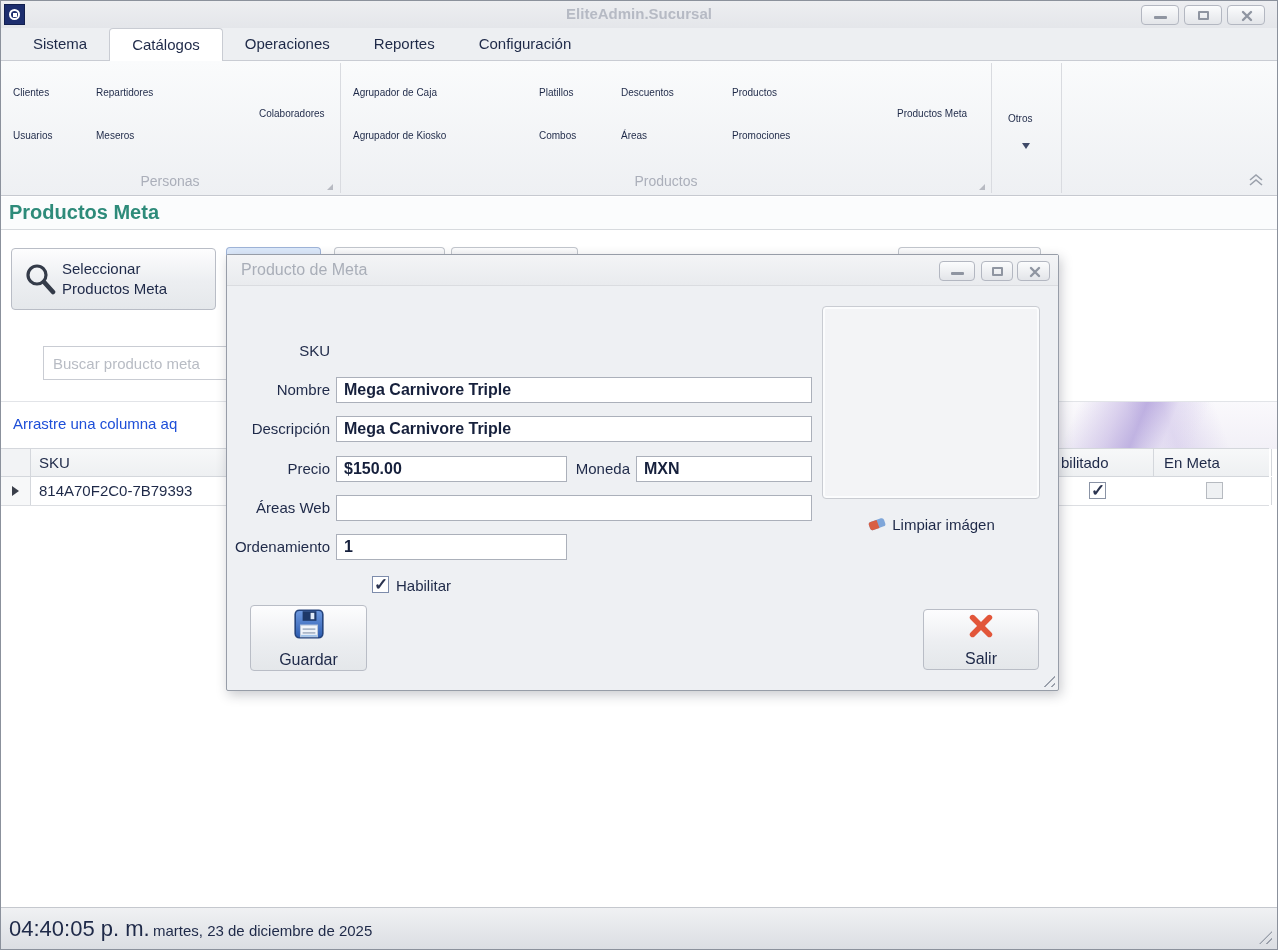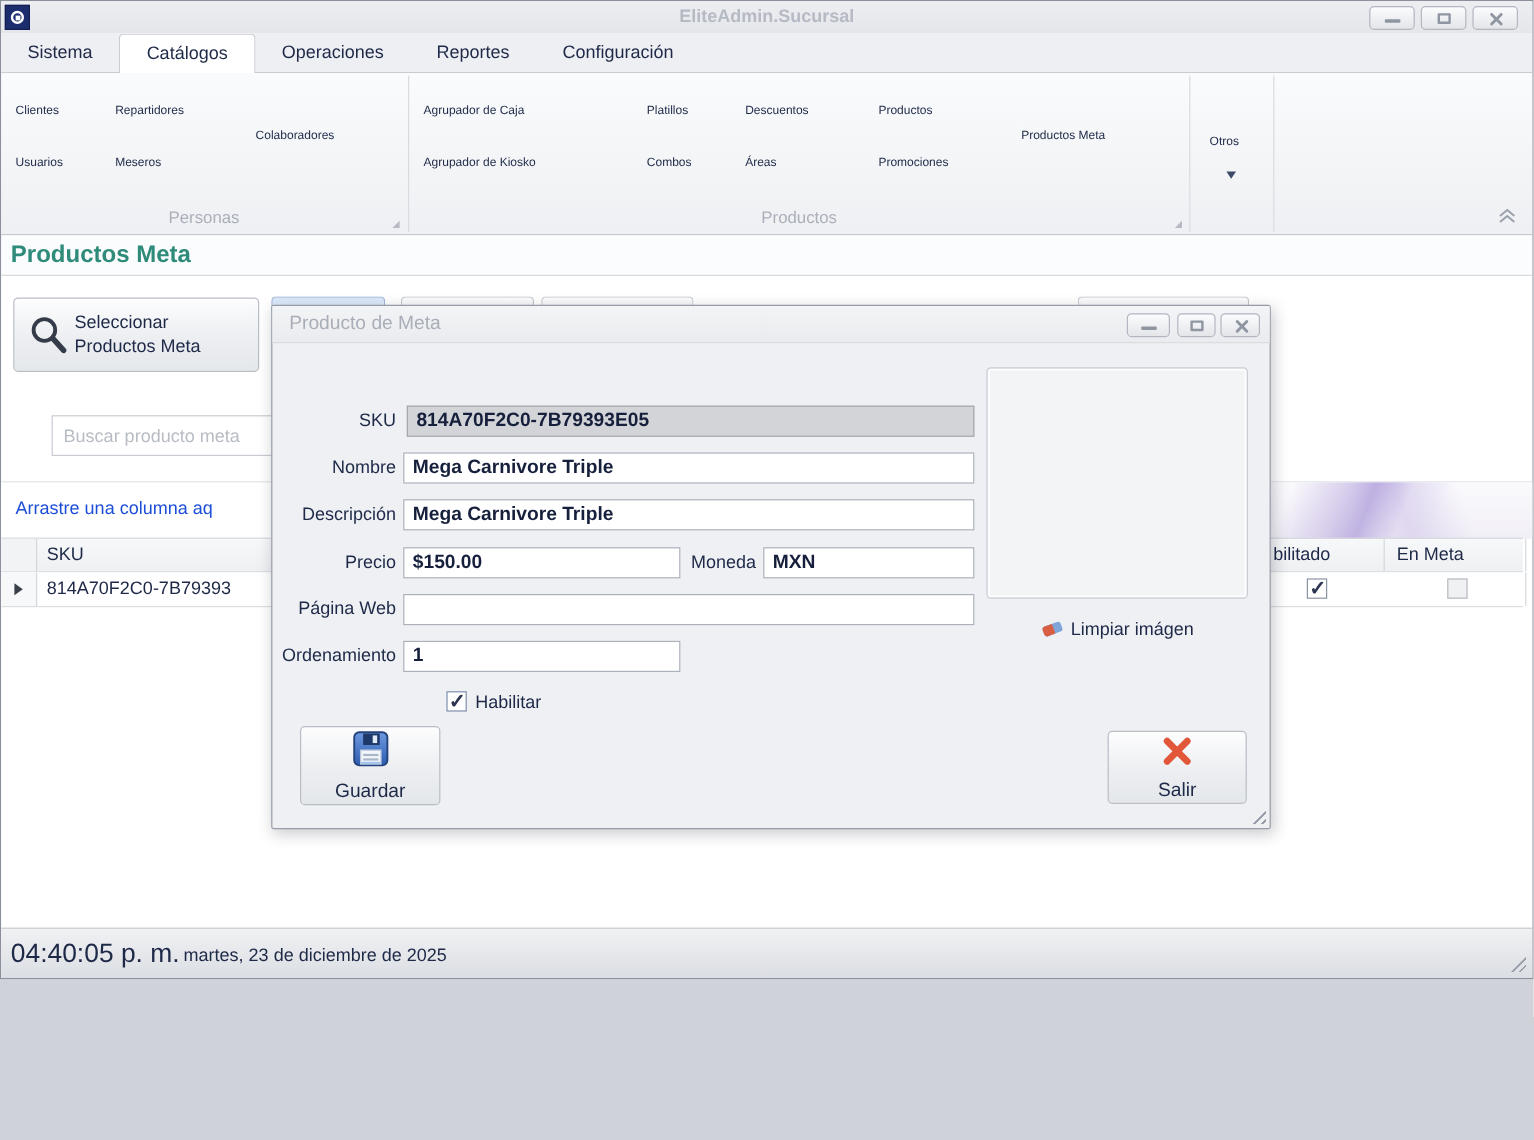--- a/index.html
+++ b/index.html
@@ -1,18 +1,18 @@
 <!DOCTYPE html>
 <html><head>
 <meta charset="utf-8">
 <style>
   * { box-sizing: border-box; margin:0; padding:0; }
   html,body { background:#cfd2d8; }
   body { font-family:"Liberation Sans", sans-serif; }
-  .app { position:relative; width:1278px; height:816px; background:#fff;
+  .app { position:relative; width:1278px; height:950px; background:#fff;
          border:1px solid #8b919c; overflow:hidden; }
 
   
   .titlebar { position:absolute; top:0; left:0; right:0; height:27px;
               background:linear-gradient(#edeef1,#e4e6ea); }
   .app-icon { position:absolute; left:3px; top:3px; width:21px; height:21px;
               background:#1c2d6e; border:1px solid #121f4e; }
   .app-icon .ring { position:absolute; left:4px; top:4px; width:11px; height:11px;
               border:2px solid #fff; border-radius:50%; }
   .app-icon .dot { position:absolute; left:8px; top:8px; width:4px; height:4px; background:#fff; }
@@ -20,31 +20,31 @@
               font-size:15px; font-weight:bold; color:#b6bac4; }
   .winbtn { position:absolute; top:4px; width:38px; height:20px; border:1px solid #b3b7c1;
             border-radius:4px; background:linear-gradient(#fbfcfd,#e3e5e9); cursor:default; }
   .winbtn.min   { left:1140px; } .winbtn.max { left:1183px; } .winbtn.close { left:1226px; }
   .g-min { position:absolute; left:12px; bottom:5px; width:13px; height:3px; background:#8f95a1; border-radius:1px; }
   .g-max { position:absolute; left:13px; top:5px; width:11px; height:9px; border:2px solid #8f95a1; border-radius:1px; }
   .g-x   { position:absolute; left:13px; top:4px; }
 
   
   .tabrow { position:absolute; top:27px; left:0; right:0; height:33px; background:#edeff2;
-            border-bottom:1px solid #c9ccd3; display:flex; }
+            border-bottom:1px solid #c9ccd3; display:flex; padding-left:10px; }
   .tab { padding:0 22px; line-height:32px; font-size:15px; color:#1e2948; cursor:default; }
   .tab.active { background:#fff; border:1px solid #c9ccd3; border-bottom:none;
             border-radius:4px 4px 0 0; margin-bottom:-1px; position:relative; z-index:3; }
 
   
   .ribbon { position:absolute; top:60px; left:0; right:0; height:135px;
             background:linear-gradient(#fafbfc,#eef0f3); border-bottom:1px solid #c6c9d0; }
   .rsep { position:absolute; top:2px; bottom:2px; width:1px; background:#d9dbe0; }
   .ritem { position:absolute; font-size:10px; color:#1e2948; cursor:default; white-space:nowrap; }
-  .row1 { top:26px; } .row2 { top:69px; } .mid { top:47px; }
+  .row1 { top:26px; } .row2 { top:69px; } .mid { top:47px;margin-left:46px; }
   .rcaption { position:absolute; bottom:6px; font-size:14px; color:#abafba; text-align:center; cursor:default; }
   .rcorner { position:absolute; bottom:5px; width:0; height:0;
              border-left:6px solid transparent; border-bottom:6px solid #b7bac2; }
   .otros-tri { position:absolute; width:0; height:0; border:4px solid transparent;
              border-top:6px solid #3f4a68; }
   .chevron { position:absolute; right:12px; bottom:8px; cursor:pointer; }
 
   
   .pageheader { position:absolute; top:196px; left:0; right:0; height:33px;
             background:#fbfcfd; border-bottom:1px solid #d7dade; }
@@ -252,34 +252,33 @@
           <span class="g-max"></span>
         </div>
       <div class="dlg-btn close">
         <svg class="g-x" width="12" height="12">
             <path d="M2 2 L10 10 M10 2 L2 10" stroke="#8f95a1" stroke-width="2.4" stroke-linecap="round"></path>
           </svg>
       </div>
     </div>
 
     <div class="dlabel" style="top:87px">SKU</div>
-    <input class="dfield ro" style="left: 112px; top: 83px; width: 473px;" readonly="" value="814A70F2C0-7B79393E05">
 
     <div class="dlabel" style="top:126px">Nombre</div>
     <input class="dfield" style="left: 109px; top: 122px; width: 476px;" value="Mega Carnivore Triple">
 
     <div class="dlabel" style="top:165px">Descripción</div>
     <input class="dfield" style="left: 109px; top: 161px; width: 476px;" value="Mega Carnivore Triple">
 
     <div class="dlabel" style="top:205px">Precio</div>
     <input class="dfield" style="left: 109px; top: 201px; width: 231px;" value="$150.00">
     <div class="dlabel" style="left:300px;top:205px">Moneda</div>
     <input class="dfield" style="left: 409px; top: 201px; width: 176px;" value="MXN">
 
-    <div class="dlabel" style="top:244px">Página Web</div>
+    <div class="dlabel" style="top:244px">Áreas Web</div>
     <input class="dfield" style="left: 109px; top: 240px; width: 476px;" value="">
 
     <div class="dlabel" style="top:283px">Ordenamiento</div>
     <input class="dfield" style="left: 109px; top: 279px; width: 231px;" value="1">
 
     <div class="cb checked hab-cb"></div>
     <div class="hab-lbl">Habilitar</div>
 
     <div class="big-btn btn-guardar">
       <svg width="34" height="34" viewBox="0 0 32 32">

